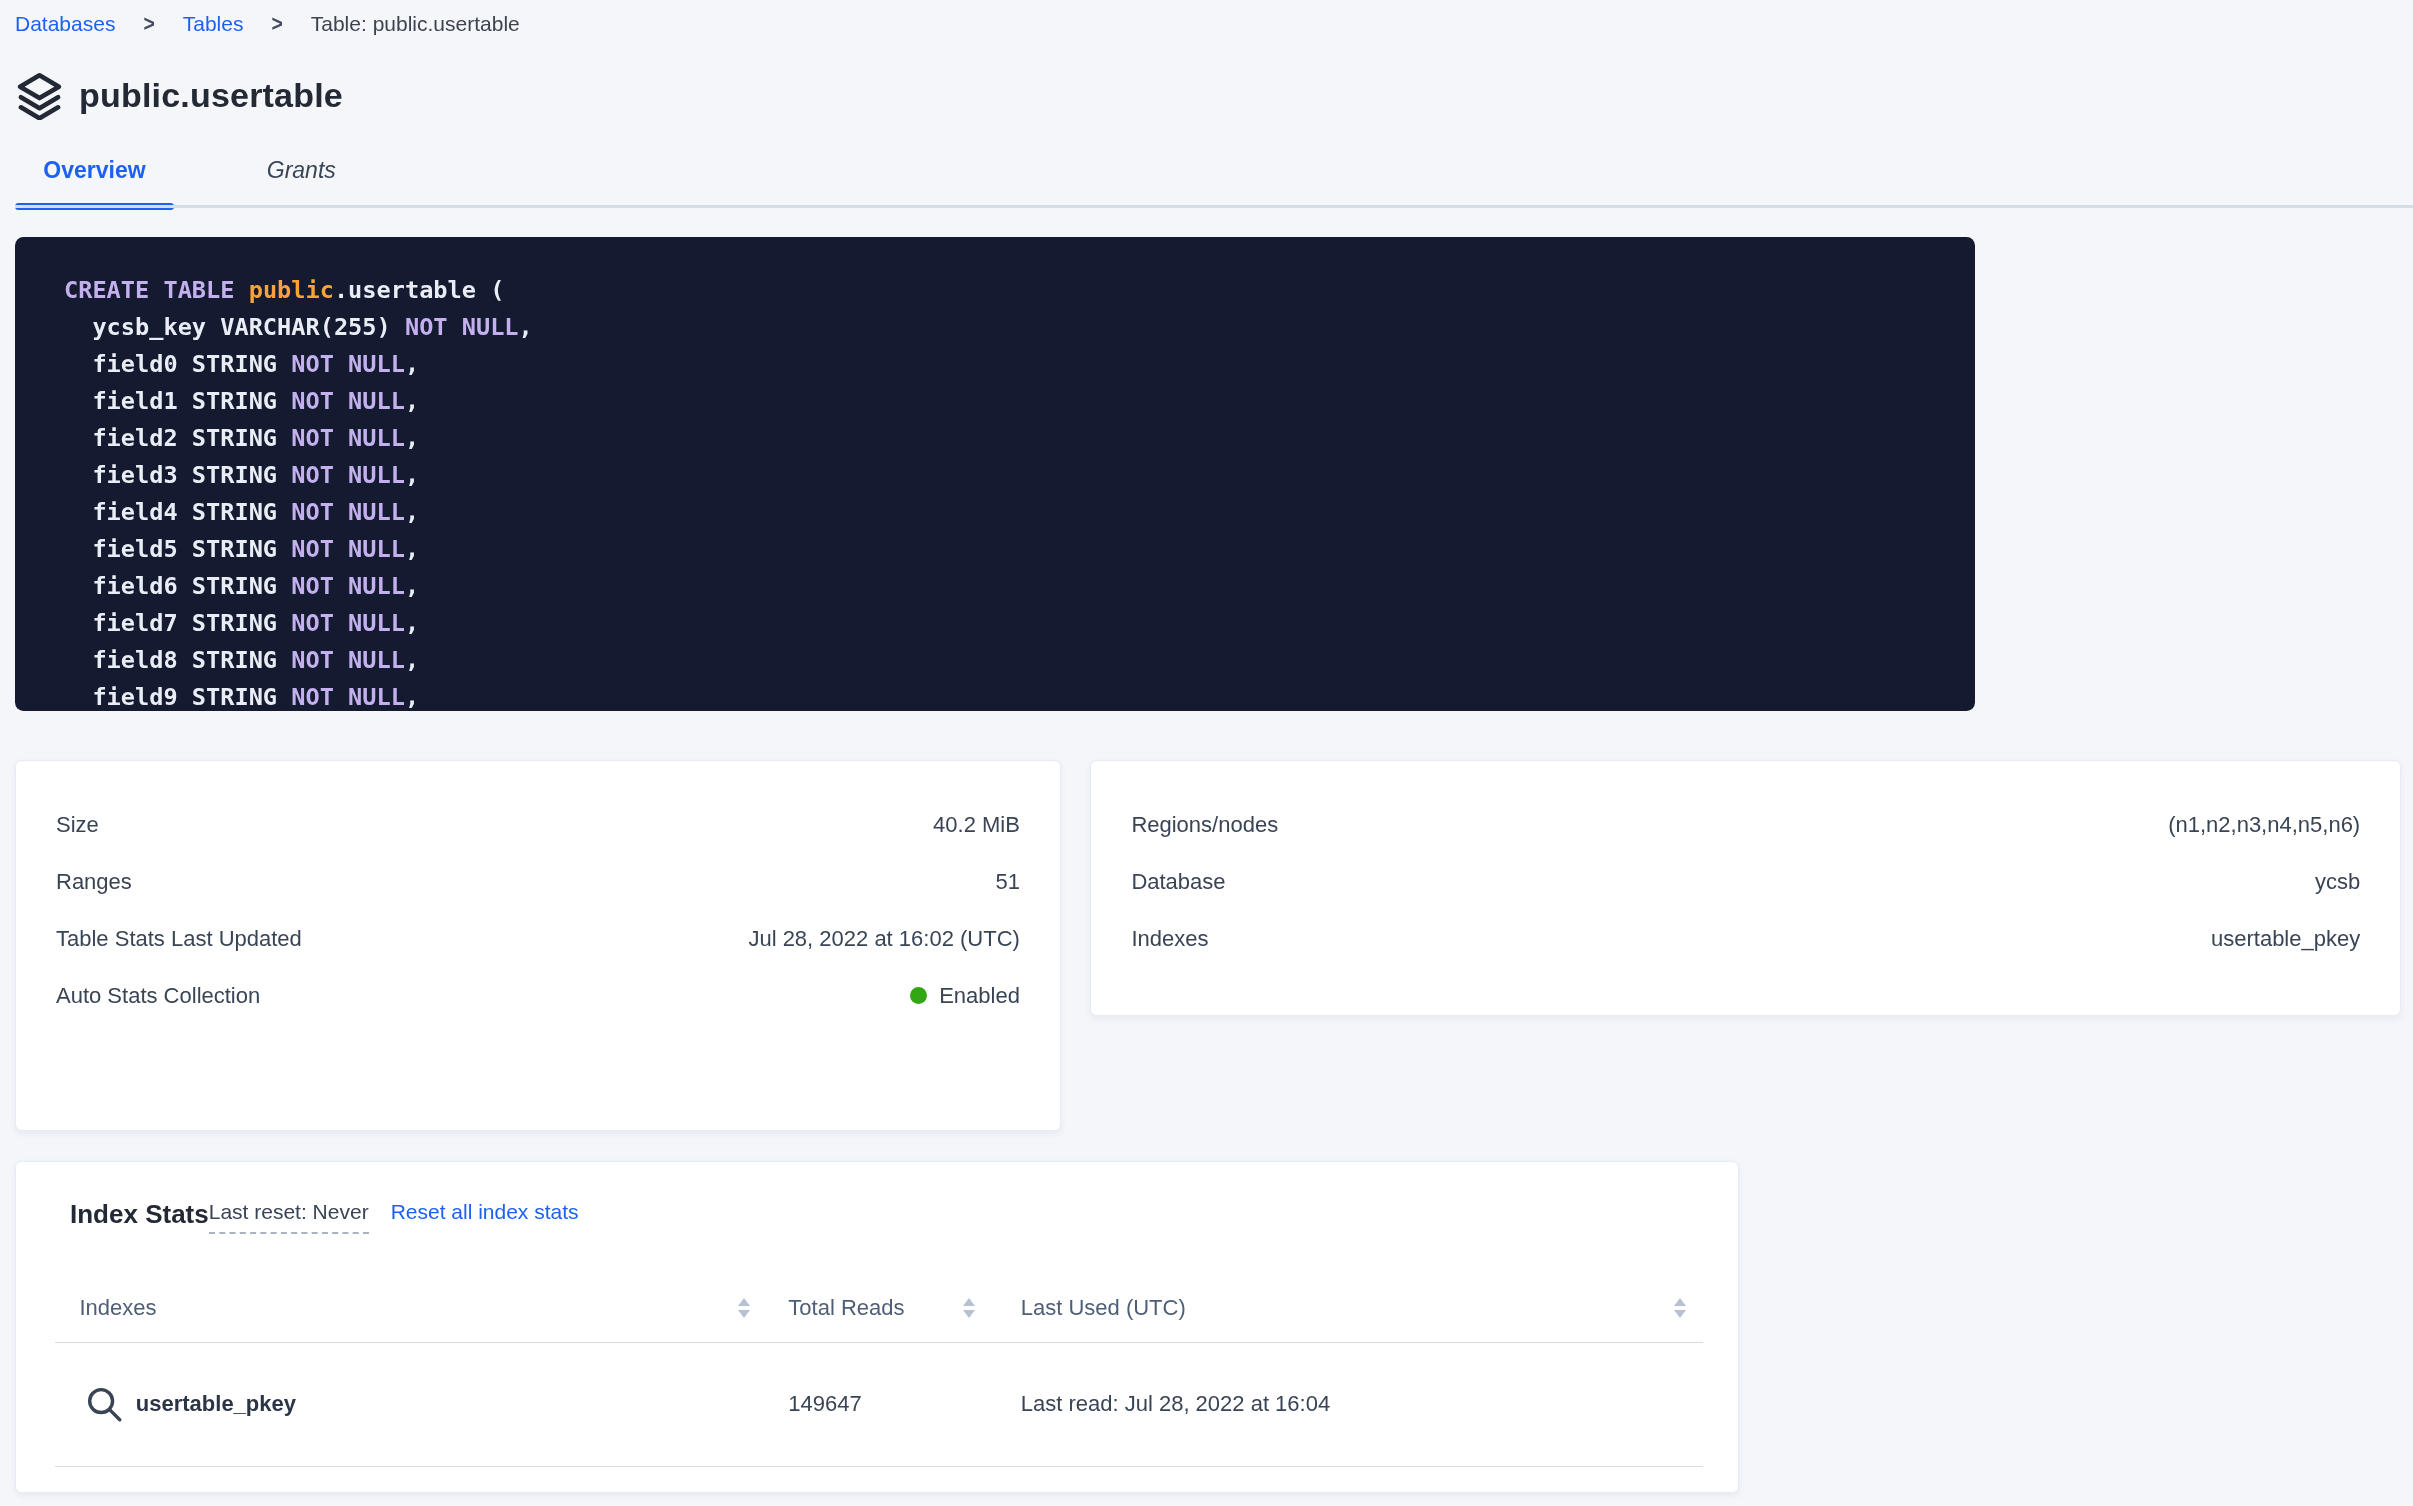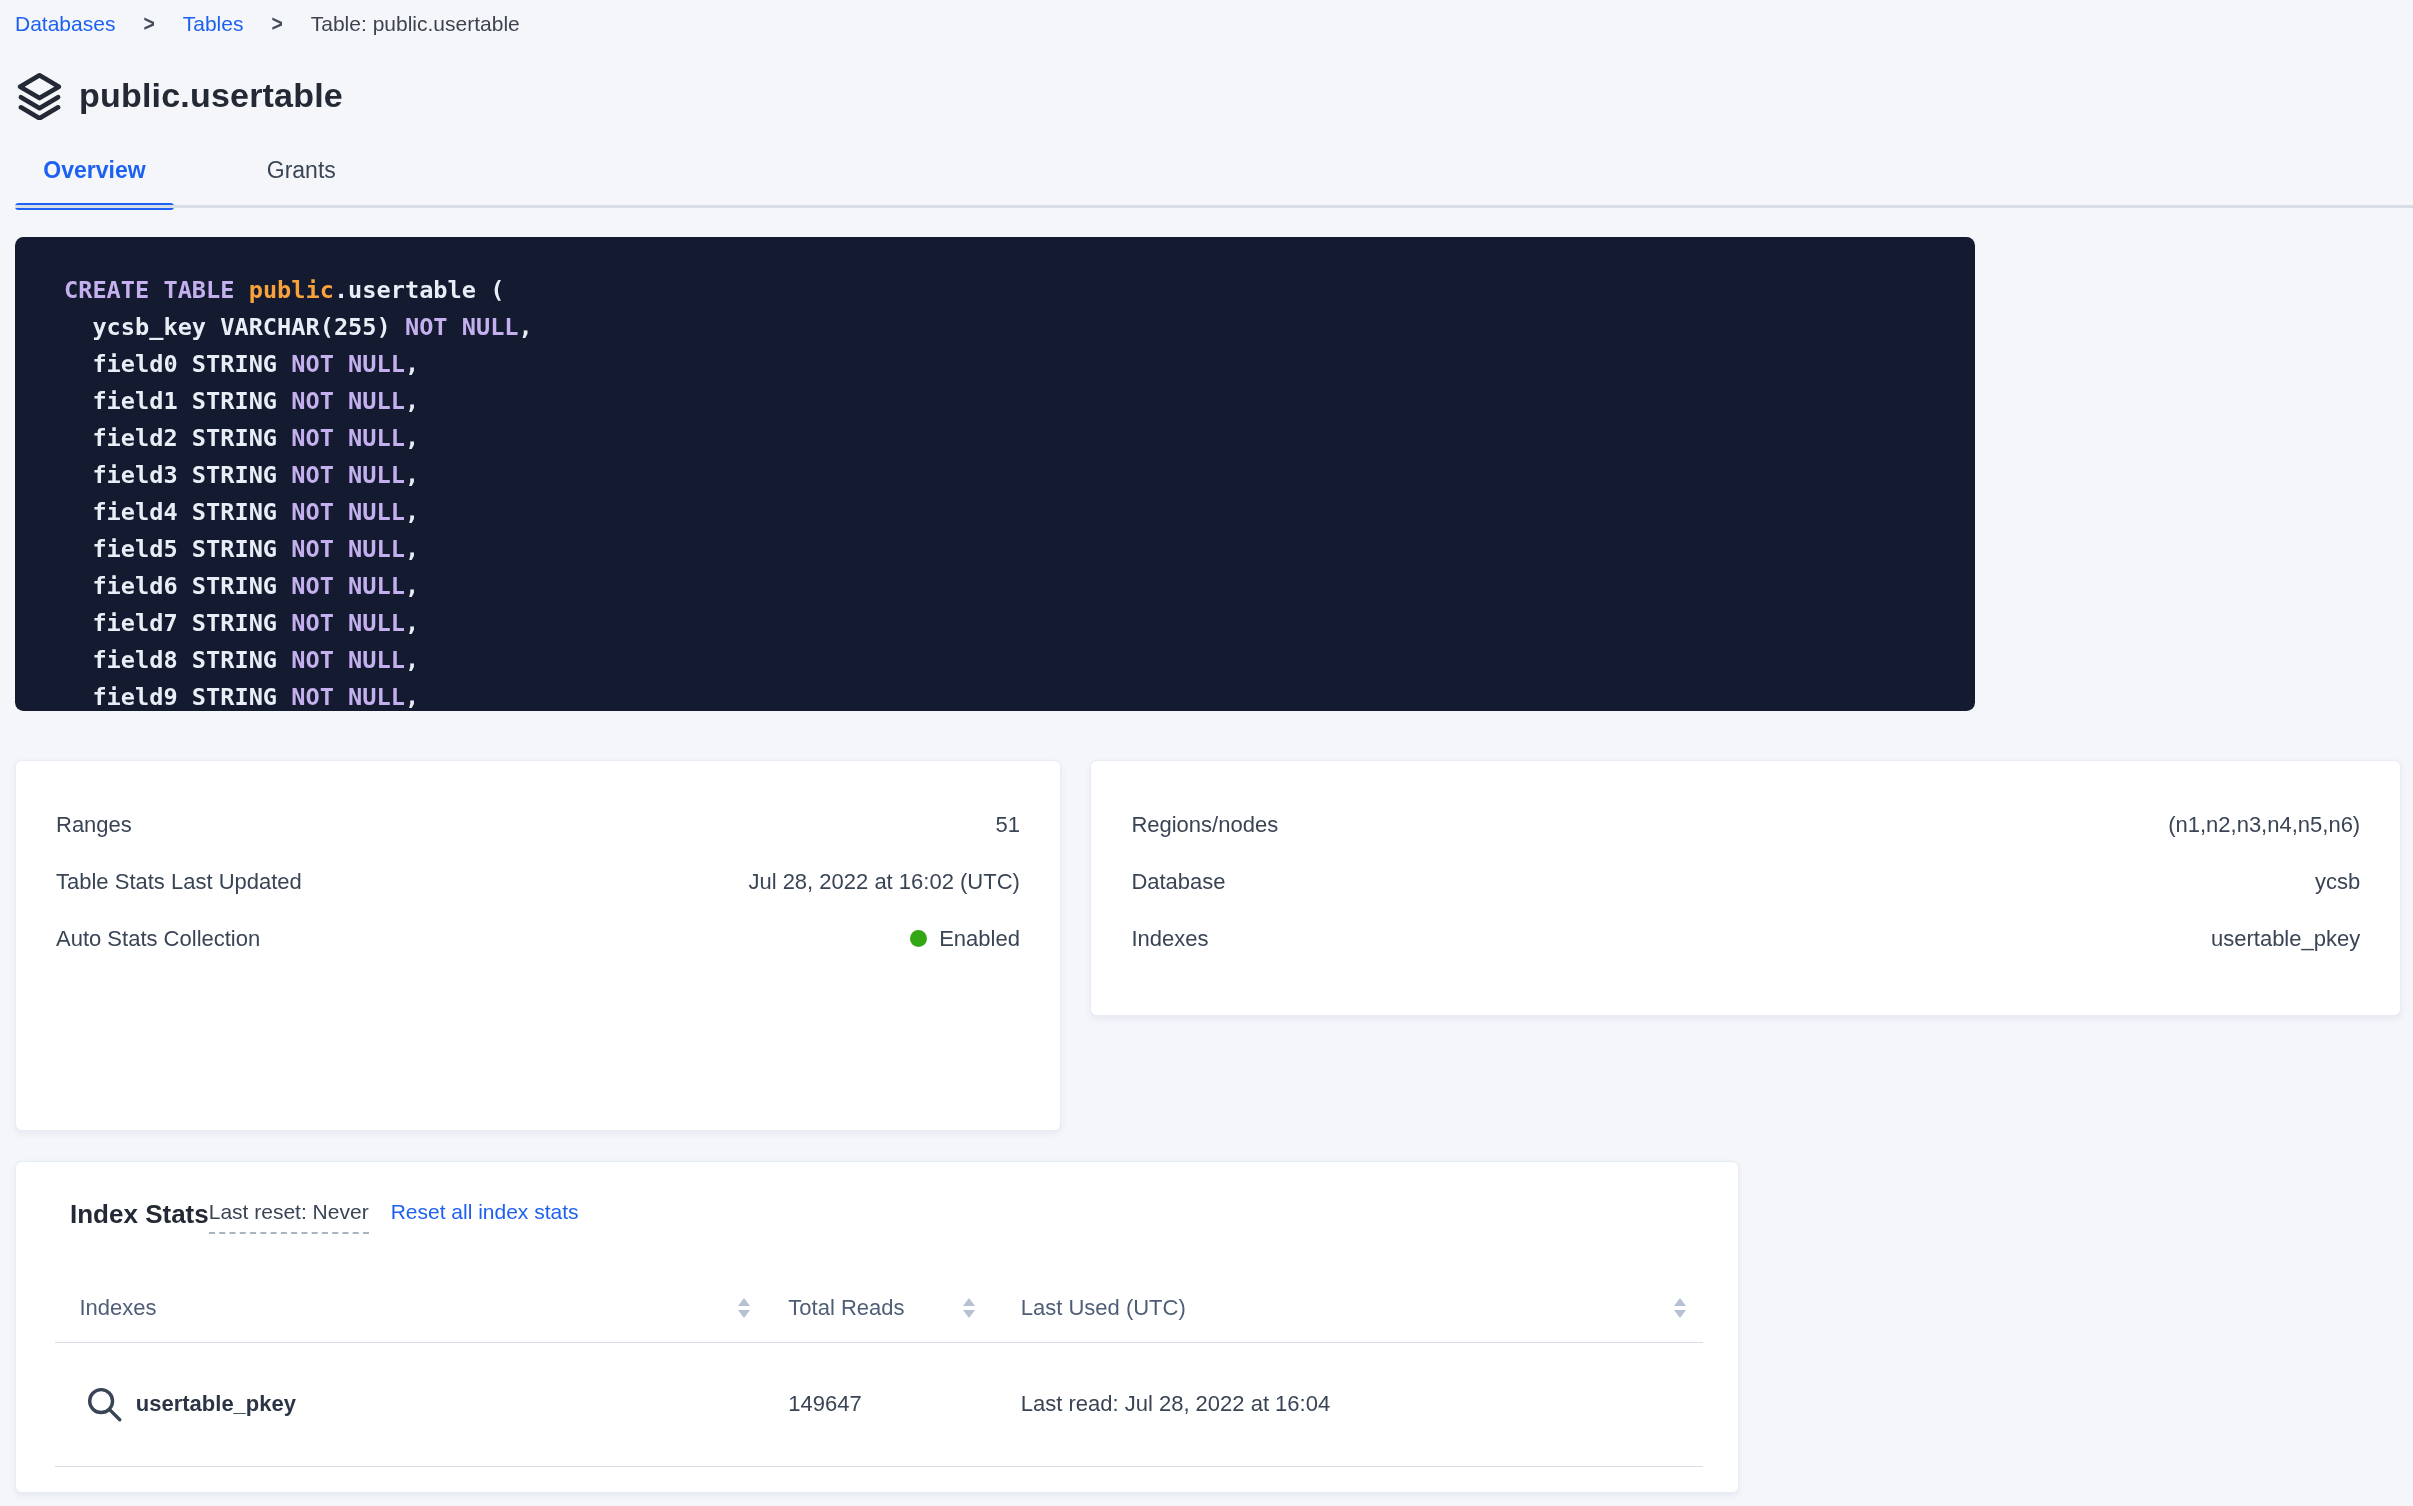--- a/index.html
+++ b/index.html
@@ -19,21 +19,21 @@
   .crumb-current { color:#3d4450; }
 
   
   .title-row { display:flex; align-items:center; gap:15px; margin-top:29px; height:52px; }
   .title-row h1 { font-size:34px; font-weight:600; color:#242a35; letter-spacing:0.2px; }
 
   
   .tabs { margin-top:27px; position:relative; height:59px; }
   .tabs .tabline { position:absolute; left:0; right:-11.8px; bottom:0; height:2.5px; background:#d8dce6; }
   .tab { position:relative; display:inline-block; width:159px; text-align:center; font-size:23px; padding-top:8.4px; height:59px; vertical-align:top; cursor:pointer; }
-  .tab + .tab { margin-left:44px; }
+  .tab + .tab { margin-left:44px;font-style:italic; }
   .tab.active { color:#1d61f2; font-weight:600; }
   .tab.inactive { color:#394455; font-weight:500; }
   .tab.active::after { content:""; position:absolute; left:0; bottom:-2.5px; width:100%; height:7.6px; border-radius:4.2px; background:#1d61f2; }
 
   
   .codeblock {
     margin-top:29.5px; width:1960px; height:474px;
     background:#141a30; border-radius:8.4px;
     padding:35px 25px 0 49px; overflow:hidden;
     font-family:"DejaVu Sans Mono", monospace;
@@ -118,20 +118,24 @@
     <div class="code-line"><span class="tok-plain">  field5 STRING </span><span class="tok-kw">NOT NULL</span><span class="tok-plain">,</span></div>
     <div class="code-line"><span class="tok-plain">  field6 STRING </span><span class="tok-kw">NOT NULL</span><span class="tok-plain">,</span></div>
     <div class="code-line"><span class="tok-plain">  field7 STRING </span><span class="tok-kw">NOT NULL</span><span class="tok-plain">,</span></div>
     <div class="code-line"><span class="tok-plain">  field8 STRING </span><span class="tok-kw">NOT NULL</span><span class="tok-plain">,</span></div>
     <div class="code-line"><span class="tok-plain">  field9 STRING </span><span class="tok-kw">NOT NULL</span><span class="tok-plain">,</span></div>
   </div>
 
   <div class="cards-row">
     <div class="card left">
       <div class="stat-row">
+        <span class="stat-label">Size</span>
+        <span class="stat-value">40.2 MiB</span>
+      </div>
+      <div class="stat-row">
         <span class="stat-label">Ranges</span>
         <span class="stat-value">51</span>
       </div>
       <div class="stat-row">
         <span class="stat-label">Table Stats Last Updated</span>
         <span class="stat-value">Jul 28, 2022 at 16:02 (UTC)</span>
       </div>
       <div class="stat-row">
         <span class="stat-label">Auto Stats Collection</span>
         <span class="stat-value">

